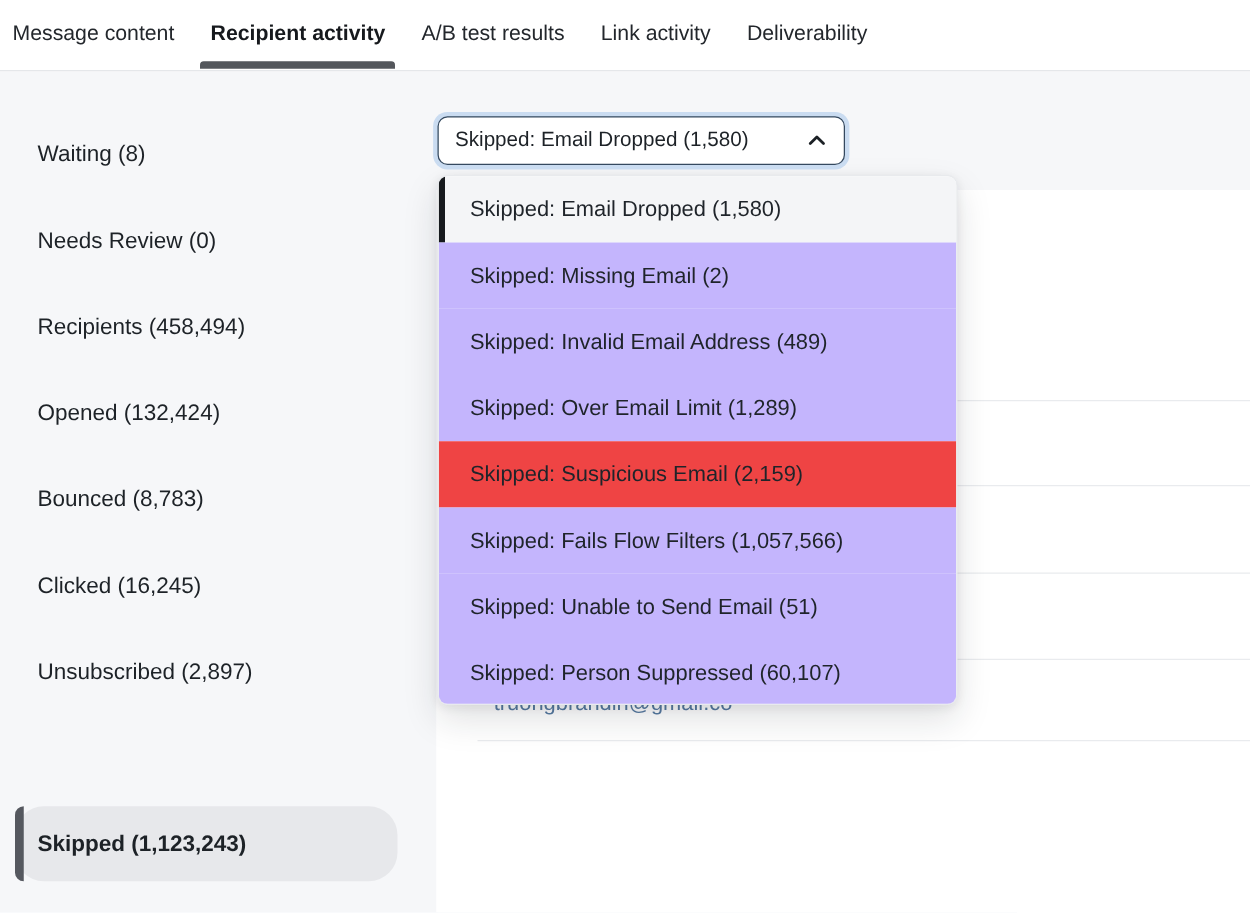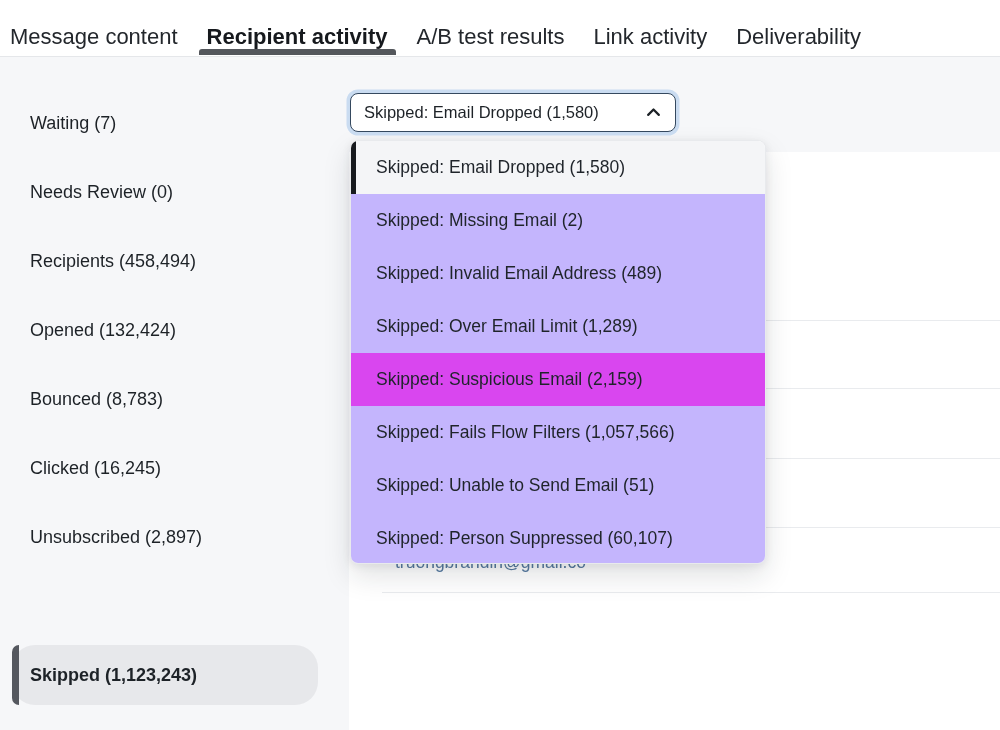--- a/index.html
+++ b/index.html
@@ -16,22 +16,22 @@
     position:absolute; top:0; left:0; right:0; height:57px;
     background:#ffffff;
     border-bottom:1px solid #e5e7ea;
     display:flex; gap:13px;
     padding-left:2px;
     z-index:5;
   }
   .tab {
     position:relative;
     height:100%;
-    padding:26px 8px 0 8px;
-    font-size:22px;
+    padding:16px 8px 0 8px;
+    font-size:17px;
     line-height:22px;
     color:#23272c;
     cursor:pointer;
     white-space:nowrap;
   }
   .tab.active { font-weight:700; color:#16191d; }
   .tab.active::after {
     content:"";
     position:absolute; left:0; right:0; bottom:1px;
     height:6px; background:#54575c; border-radius:3px 3px 0 0;
@@ -115,35 +115,35 @@
     background:#c4b5fd;
     cursor:pointer;
     white-space:nowrap;
   }
   .dd-option.selected { background:#f4f5f7; }
   .dd-option.selected::before {
     content:"";
     position:absolute; left:0; top:0; bottom:0; width:5px;
     background:#171a1e;
   }
-  .dd-option.hovered { background:#d946ef; }
+  .dd-option.hovered { background:#ef4444; }
 </style>
 </head>
 <body>
 
 <nav class="tabbar">
   <div class="tab">Message content</div>
   <div class="tab active">Recipient activity</div>
   <div class="tab">A/B test results</div>
   <div class="tab">Link activity</div>
   <div class="tab">Deliverability</div>
 </nav>
 
 <aside class="sidebar">
-  <div class="side-item" style="top:37px">Waiting (7)</div>
+  <div class="side-item" style="top:37px">Waiting (8)</div>
   <div class="side-item" style="top:106px">Needs Review (0)</div>
   <div class="side-item" style="top:175px">Recipients (458,494)</div>
   <div class="side-item" style="top:244px">Opened (132,424)</div>
   <div class="side-item" style="top:313px">Bounced (8,783)</div>
   <div class="side-item" style="top:382px">Clicked (16,245)</div>
   <div class="side-item" style="top:451px">Unsubscribed (2,897)</div>
   <div class="side-item selected" style="top:588px; height:60px">Skipped (1,123,243)</div>
 </aside>
 
 <section class="main-panel">

